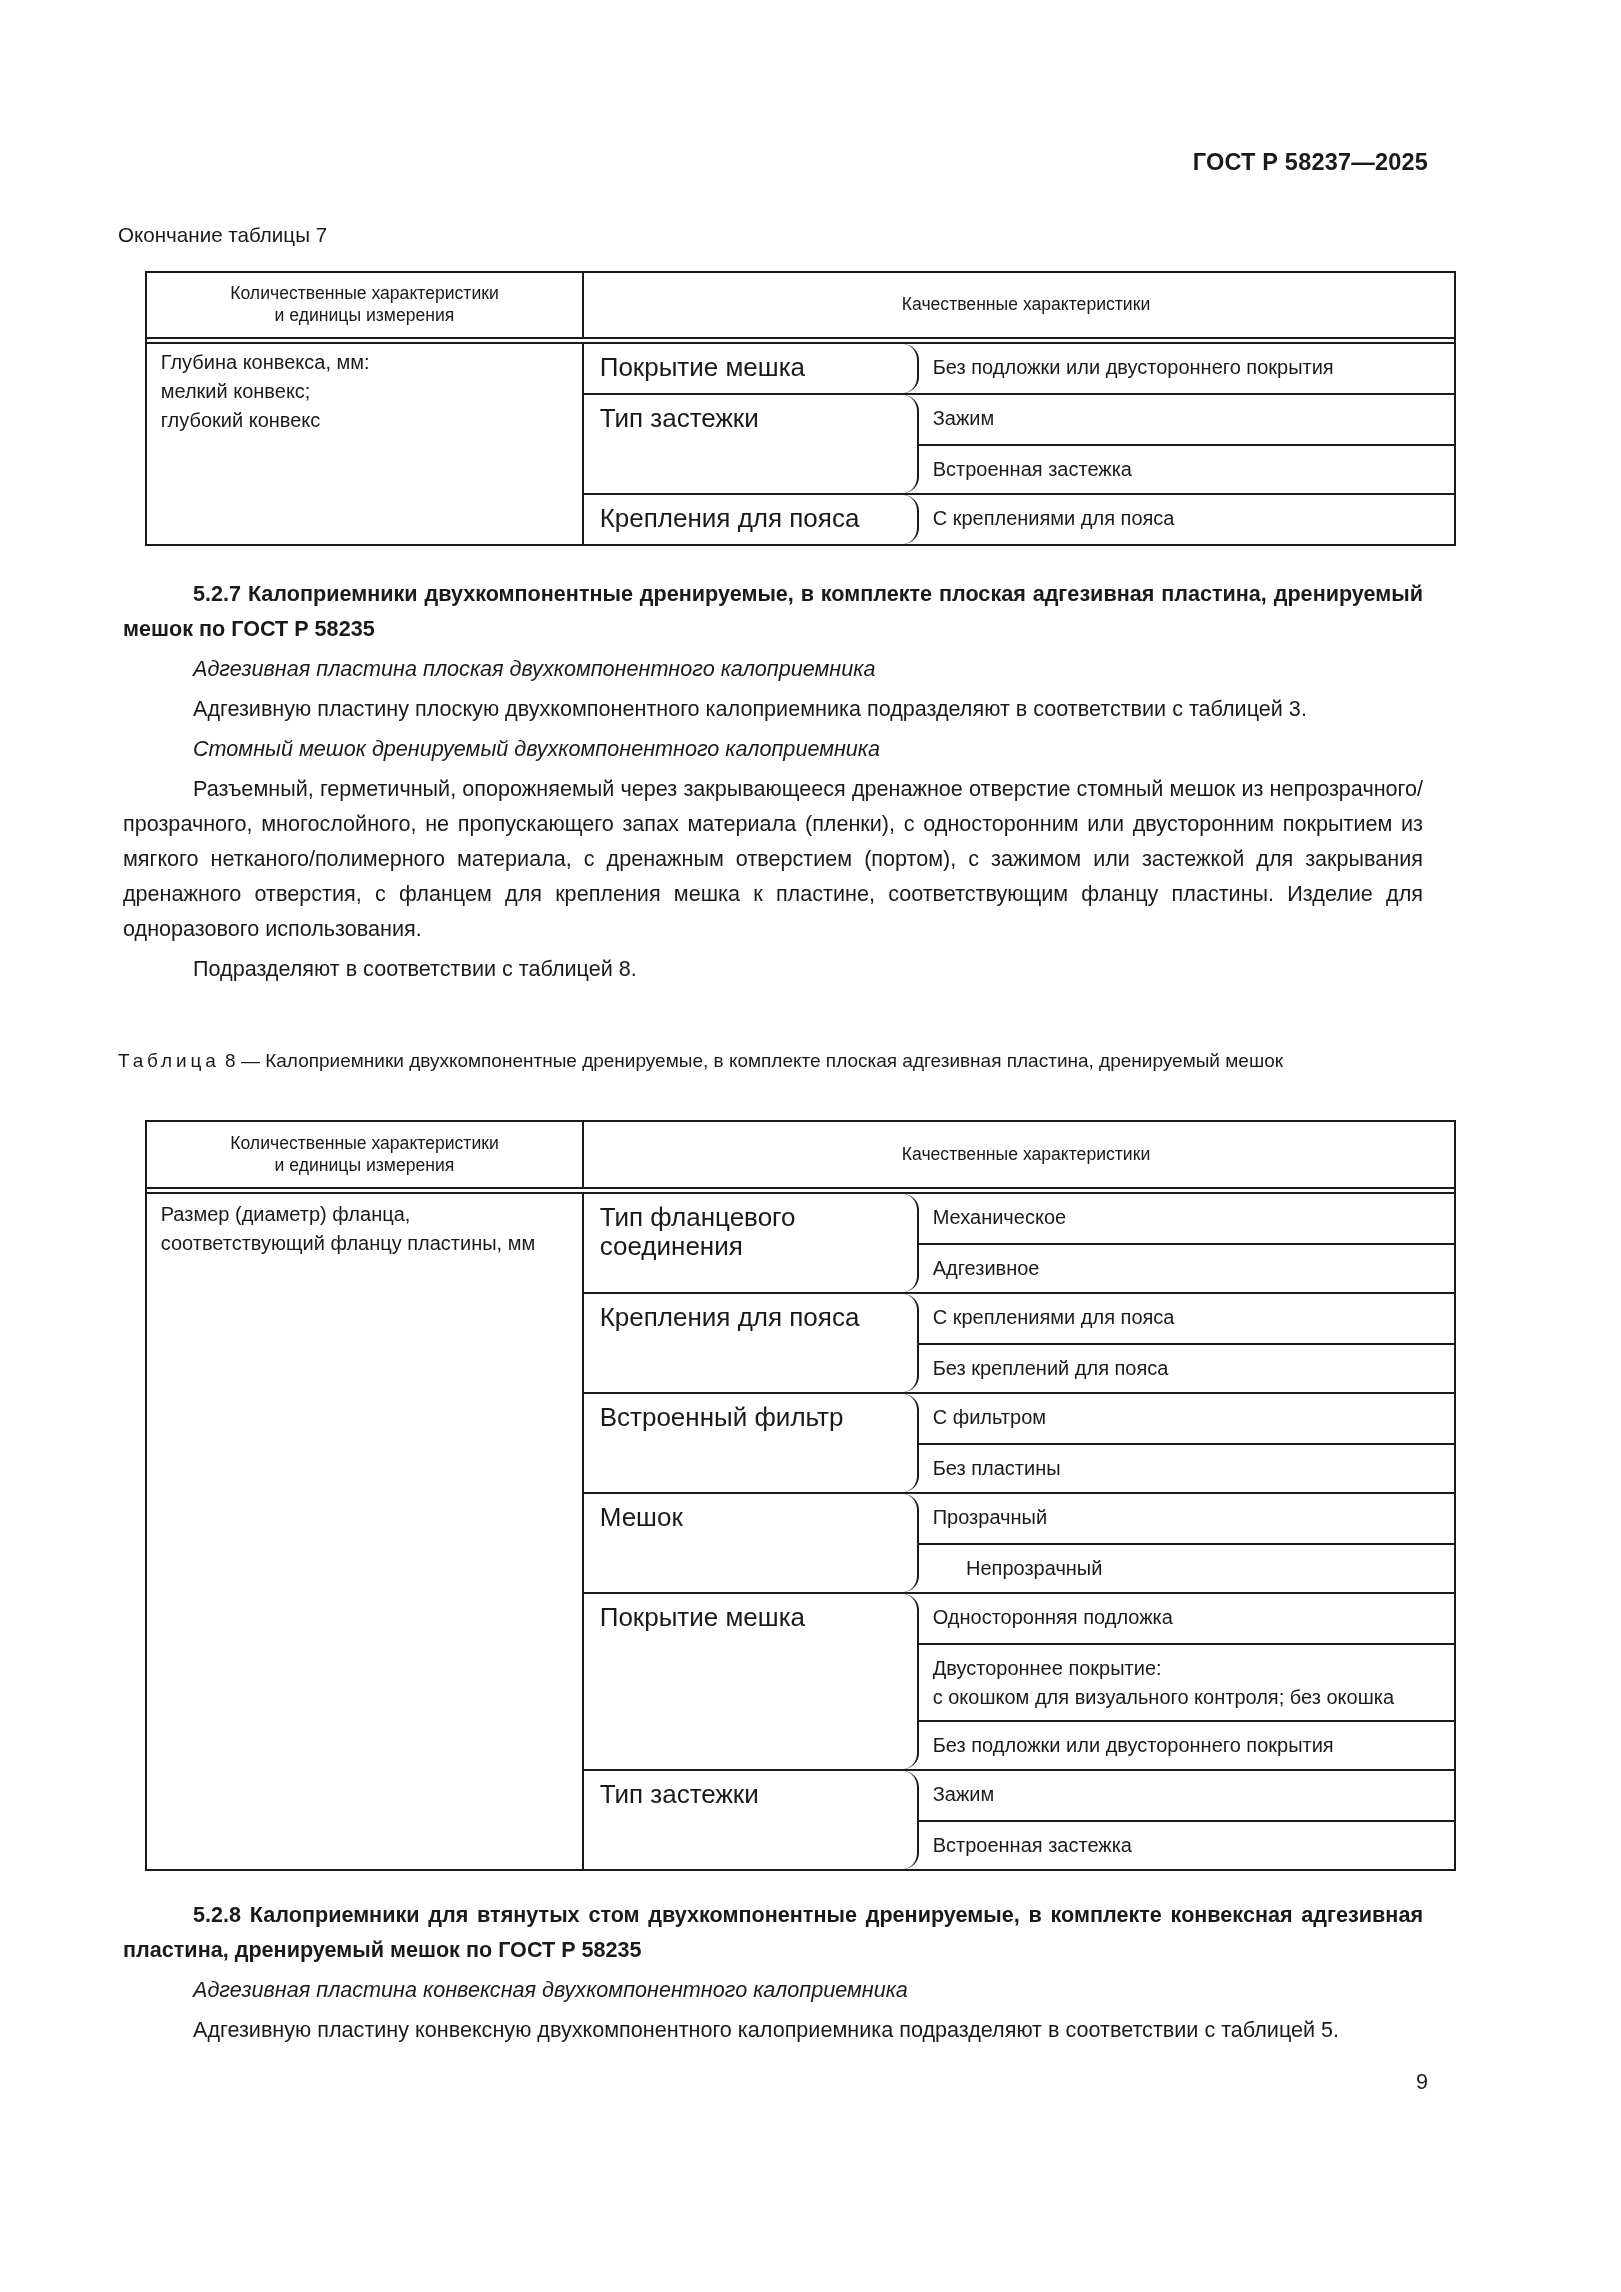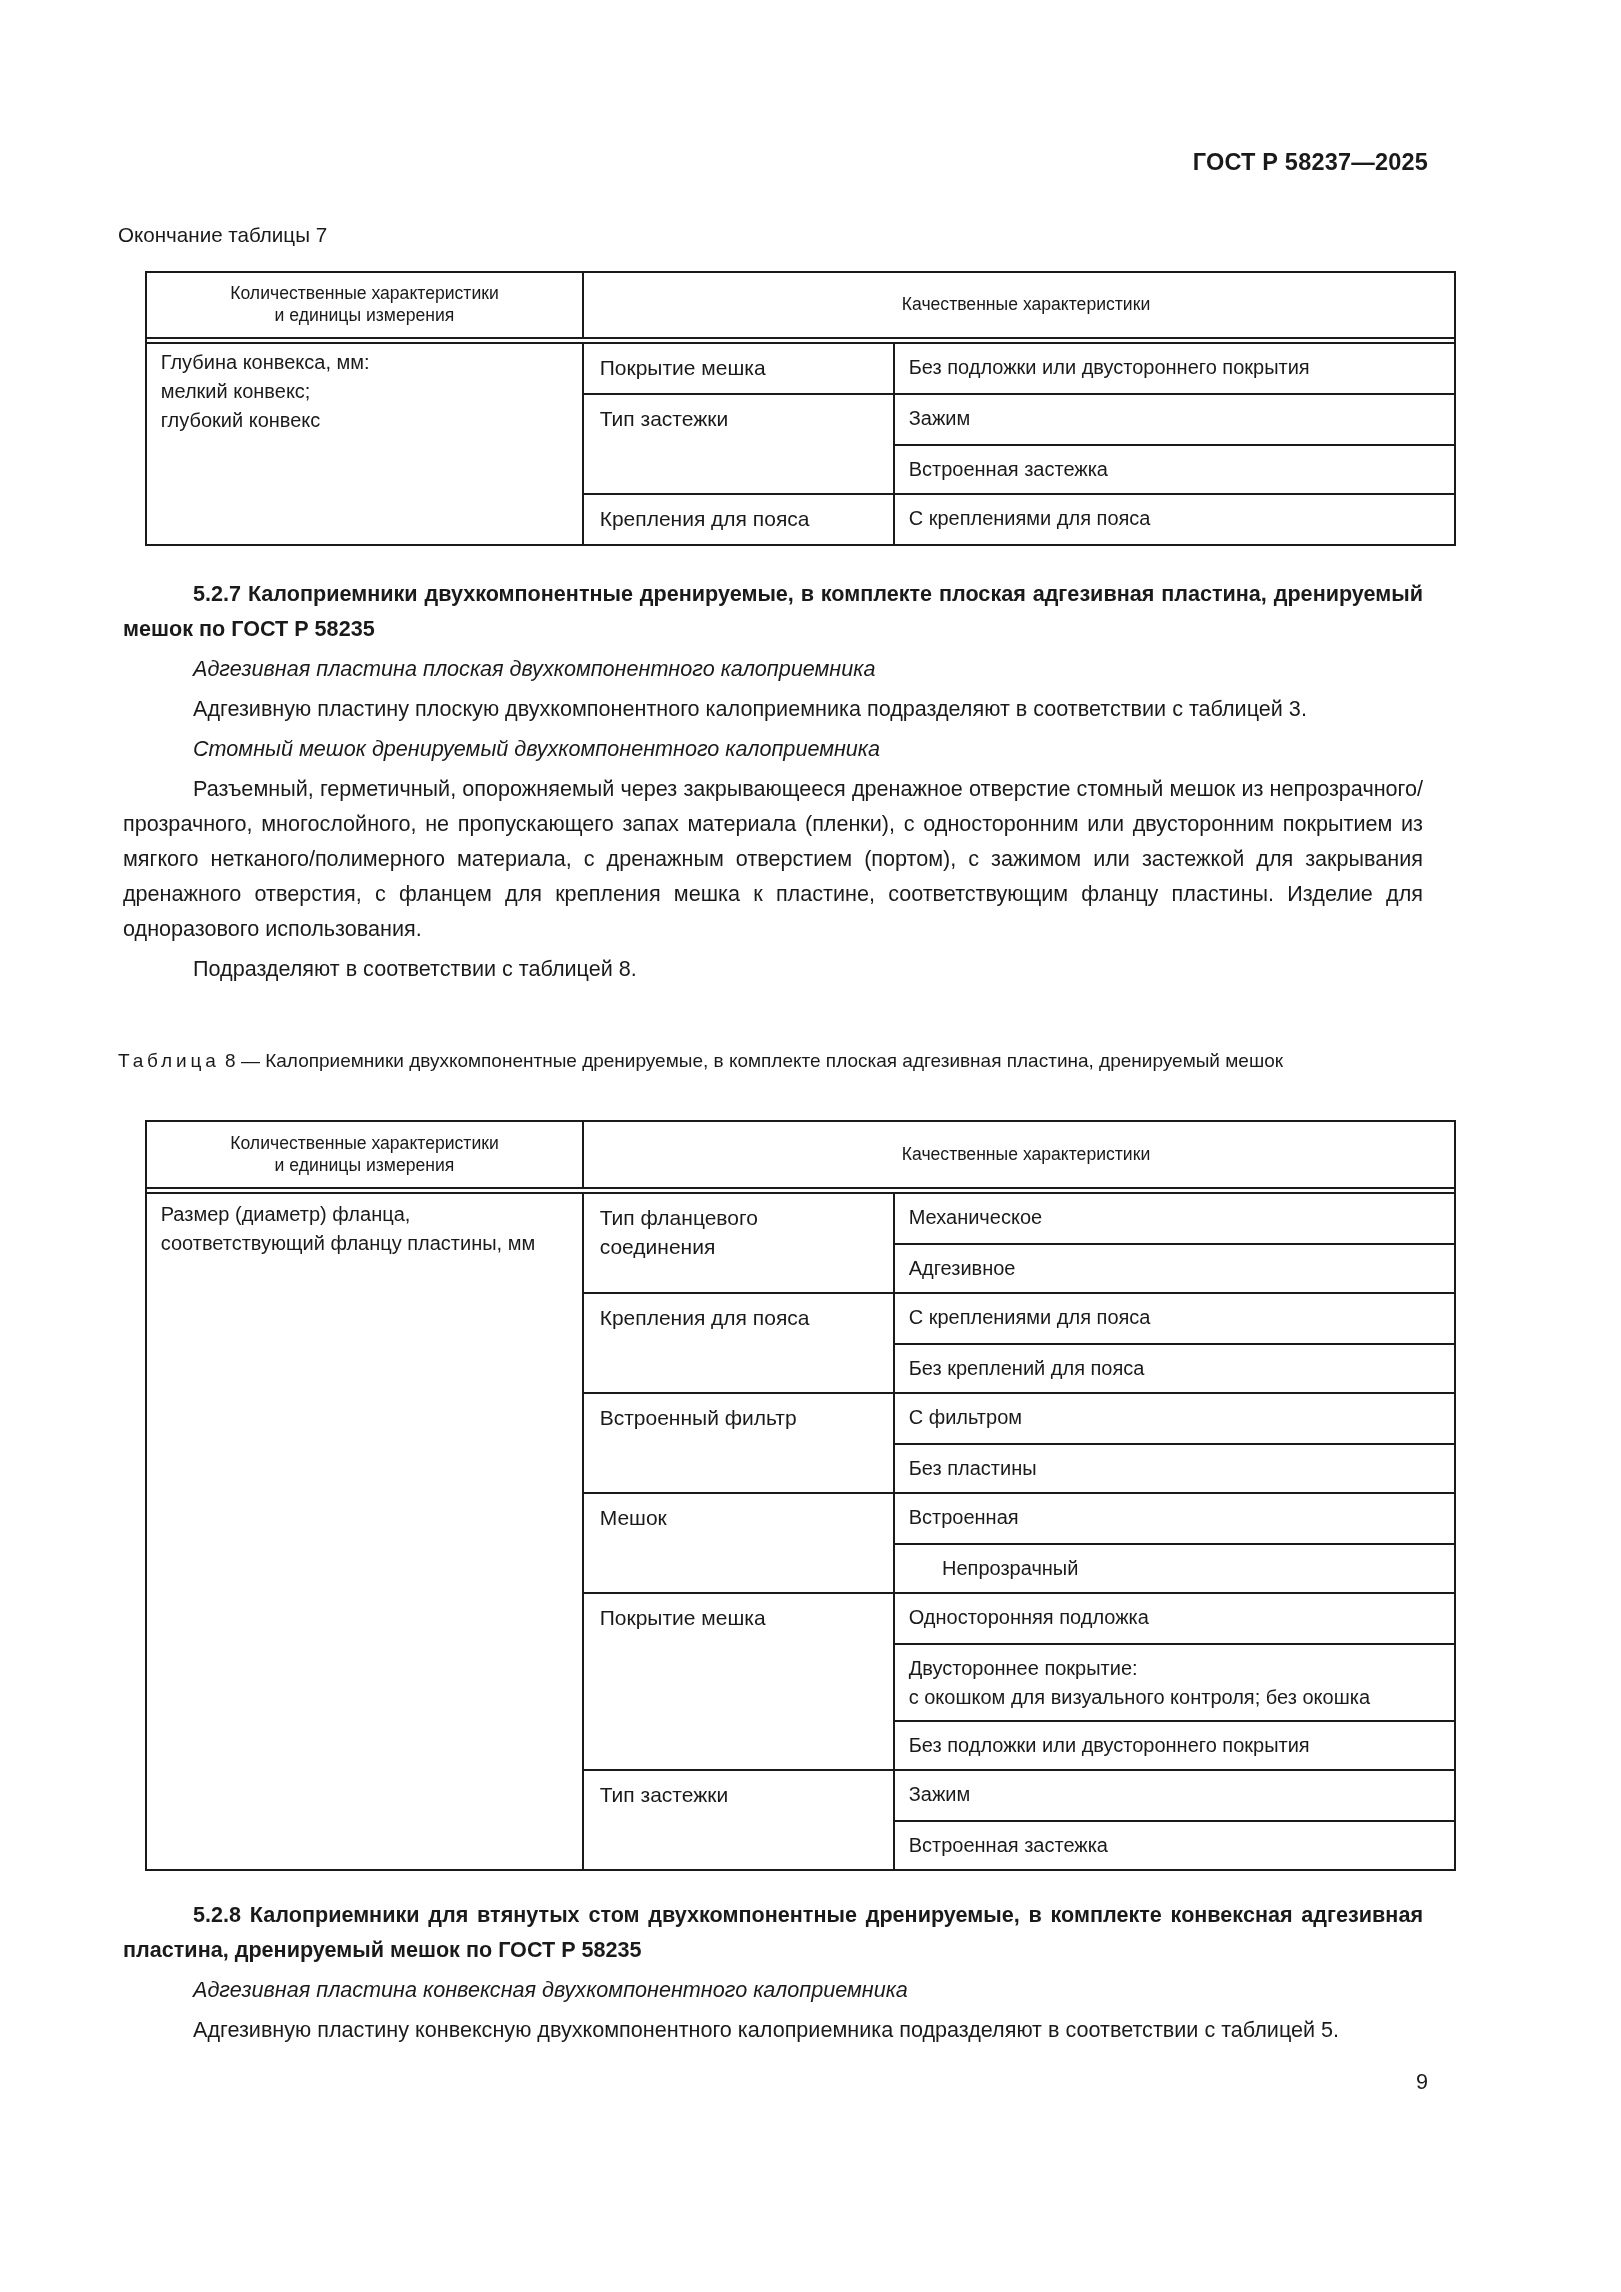--- a/index.html
+++ b/index.html
@@ -47,22 +47,22 @@
   .tgap { height: 2.9px; border-bottom: 2px solid #1a1a1a; }
   .tbody { display: flex; }
   .c1 {
     width: 437px; box-sizing: border-box; border-right: 2.9px solid #1a1a1a;
     padding: 9.8px 13.7px; font-size: 20px; line-height: 29px;
   }
   .groups { flex: 1; display: flex; flex-direction: column; }
   .group { display: flex; border-top: 2.9px solid #1a1a1a; }
   .group:first-child { border-top: none; }
   .gname {
-    width: 311px; box-sizing: border-box; border-right: 2.9px solid #1a1a1a;
-    padding: 8.8px 15.7px; font-size: 21px; line-height: 29px;
+    width: 335px; box-sizing: border-box; border-right: 2.9px solid #1a1a1a;
+    padding: 8.8px 15.7px; font-size: 26px; line-height: 29px; border-radius: 16px;
   }
   .vals { flex: 1; display: flex; flex-direction: column; }
   .val {
     box-sizing: border-box; border-top: 2.9px solid #1a1a1a;
     padding: 8.8px 13.7px; font-size: 20px; line-height: 29px; min-height: 49px;
   }
   .val:first-child { border-top: none; }
   .page-num { right: 193px; top: 2069px; font-size: 21.6px; }
 </style>
 </head>
@@ -153,21 +153,21 @@
         <div class="group">
           <div class="gname">Встроенный фильтр</div>
           <div class="vals">
             <div class="val" style="white-space: pre-line;">С фильтром</div>
             <div class="val" style="white-space: pre-line;">Без пластины</div>
           </div>
         </div>
         <div class="group">
           <div class="gname">Мешок</div>
           <div class="vals">
-            <div class="val" style="white-space: pre-line;">Встроенная</div>
+            <div class="val" style="white-space: pre-line;">Прозрачный</div>
             <div class="val" style="white-space: pre-line; padding-left: 47px;">Непрозрачный</div>
           </div>
         </div>
         <div class="group">
           <div class="gname">Покрытие мешка</div>
           <div class="vals">
             <div class="val" style="white-space: pre-line;">Односторонняя подложка</div>
             <div class="val" style="white-space: pre-line;">Двустороннее покрытие:
 с окошком для визуального контроля; без окошка</div>
             <div class="val" style="white-space: pre-line;">Без подложки или двустороннего покрытия</div>

